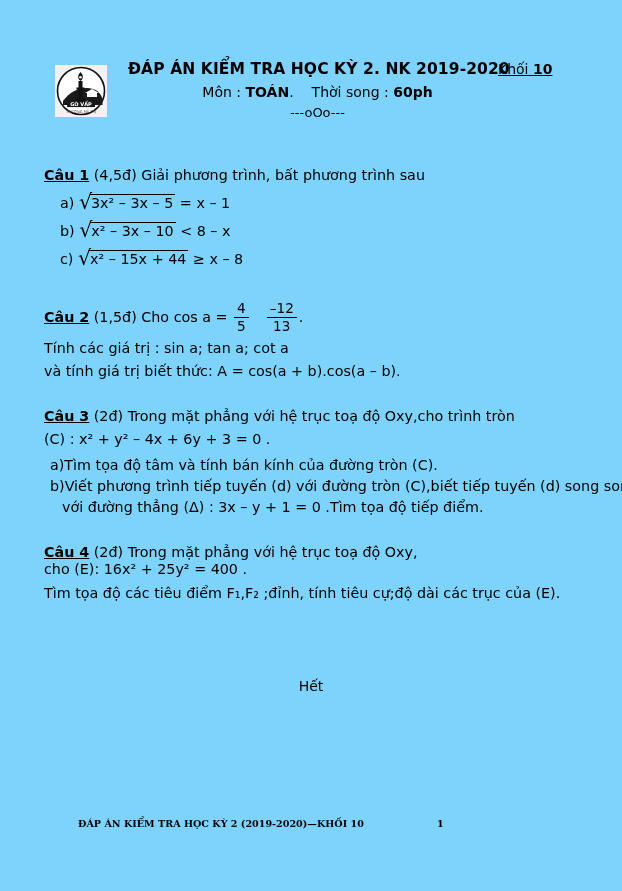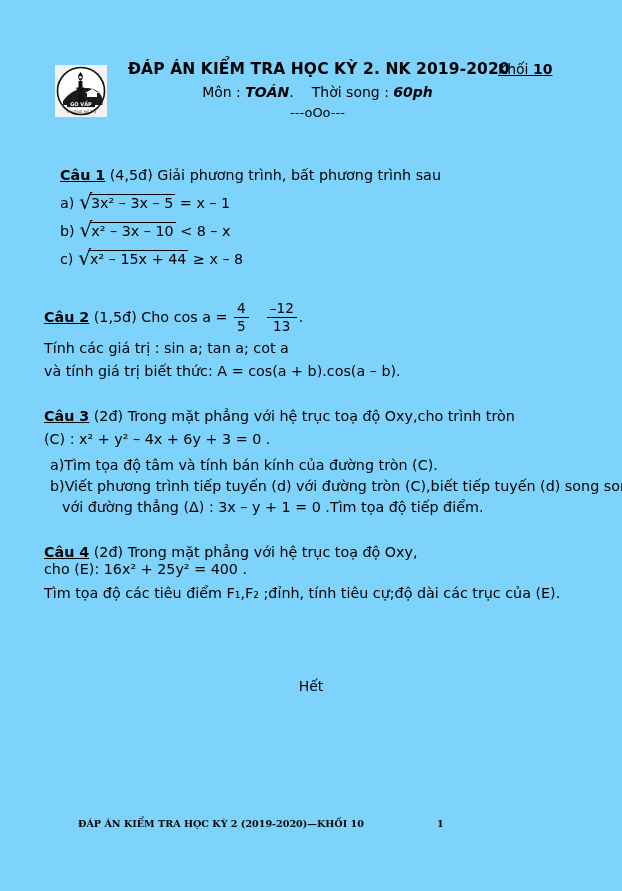--- a/index.html
+++ b/index.html
@@ -73,21 +73,21 @@
   .sub-row {
     position: relative;
     height: 23px;
     text-align: center;
     padding-right: 90px;
   }
   .subject {
     font-size: 14px;
     white-space: nowrap;
   }
-  .subject b { font-weight: bold; font-style: italic; }
+  .subject b { font-weight: bold; }
   .gap { display: inline-block; width: 18px; }
 
   .ornament-row {
     position: relative;
     height: 20px;
     text-align: center;
     padding-right: 90px;
     font-size: 13px;
   }
 
@@ -224,21 +224,21 @@
       <div class="sub-row">
         <span class="subject"><span>Môn : </span><b>TOÁN</b><span>.</span><span class="gap"></span><span>Thời song : </span><b>60ph</b></span>
       </div>
 
       <div class="ornament-row">---oOo---</div>
     </div>
   </div>
 
   <div class="body-block">
 
-    <div class="line" style="top:168px; left:0;margin-left:16px;">
+    <div class="line" style="top:168px; left:0;">
       <span class="qlabel">Câu 1</span><span> (4,5đ)</span><span> Giải phương trình, bất phương trình sau</span>
     </div>
 
     <div class="line" style="top:194px; left:16px;">
       <span>a)</span>
       <span class="math">
         <span class="sqrt"><span class="rad">√</span><span class="radicand">3x² – 3x – 5</span></span>
         <span>=</span>
         <span>x – 1</span>
       </span>

